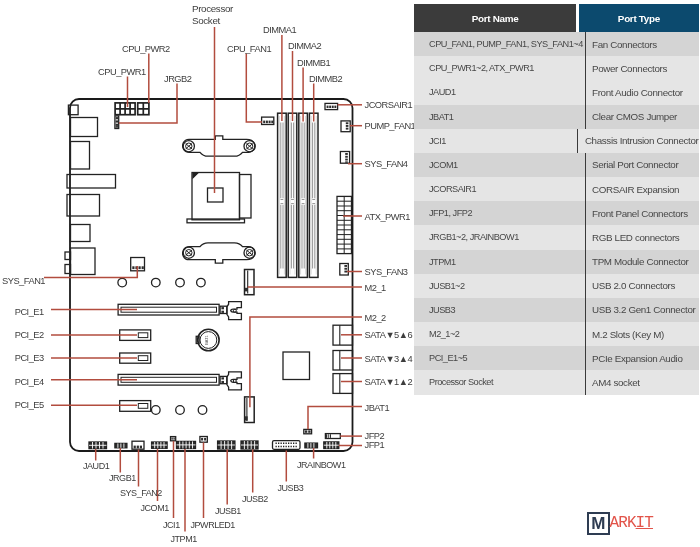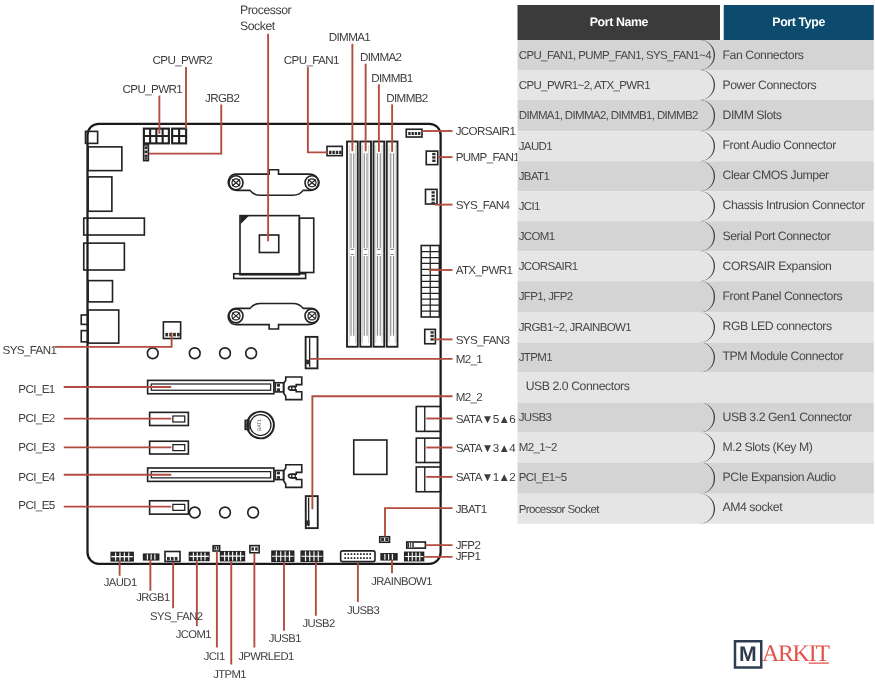--- a/index.html
+++ b/index.html
@@ -5,29 +5,29 @@
 html,body{margin:0;padding:0;width:700px;height:547px;background:#ffffff;overflow:hidden;}
 body{font-family:"Liberation Sans",sans-serif;position:relative;}
 #diag{position:absolute;left:0;top:0;}
 
 #tbl{position:absolute;left:414px;top:4px;width:284.5px;font-size:9.2px;color:#474747;letter-spacing:-0.5px;white-space:nowrap;}
 #tbl .hdr{height:28px;display:flex;background:#ffffff;}
 #tbl .hdr .h1{width:162.3px;background:#3b3b3b;color:#fff;font-weight:bold;font-size:9.9px;letter-spacing:-0.3px;display:flex;align-items:center;justify-content:center;}
 #tbl .hdr .hg{width:3px;background:#ffffff;}
 #tbl .hdr .h2{flex:1;background:#0c4a6e;color:#fff;font-weight:bold;font-size:9.9px;letter-spacing:-0.3px;display:flex;align-items:center;justify-content:center;}
 #tbl .row{height:24.18px;display:flex;}
-#tbl .row .c1{width:155.5px;padding-left:1px;border-right:1.6px solid #3a3a3a;display:flex;align-items:center;border-radius:12px;}
+#tbl .row .c1{width:155.5px;padding-left:15px;border-right:1.6px solid #3a3a3a;display:flex;align-items:center;}
 #tbl .row .c2{flex:1;padding-left:6.5px;display:flex;align-items:center;font-size:9.8px;letter-spacing:-0.35px;}
 #tbl .g{background:#d4d4d4;}
 #tbl .w{background:#e5e5e5;}
 
 #logo{position:absolute;left:587px;top:512px;display:flex;align-items:flex-start;}
 #logo .mbox{width:18.5px;height:18.5px;border:2.6px solid #2e3c52;display:flex;align-items:center;justify-content:center;}
 #logo .mbox span{color:#2e3c52;font-weight:bold;font-size:17px;line-height:1;}
-#logo .ark{font-family:Liberation Serif, serif;color:#e2544a;font-size:19px;line-height:23px;letter-spacing:-0.9px;}
+#logo .ark{font-family:Liberation Mono, monospace;color:#e2544a;font-size:16px;line-height:23px;letter-spacing:-0.9px;}
 #logo .ul{text-decoration:underline;}
 </style>
 </head>
 <body>
 <svg id="diag" width="700" height="547" viewBox="0 0 700 547">
 <g fill="none" stroke="#222222" stroke-width="1.3">
 
 <rect x="70" y="99" width="282.5" height="352" rx="9" stroke="#1a1a1a" stroke-width="1.8" fill="#ffffff"></rect>
 
 <rect x="68.4" y="105.1" width="9.7" height="9.6"></rect>
@@ -331,24 +331,20 @@
       <div class="h2">Port Type</div>
     </div>
 <div class="row g">
       <div class="c1">CPU_FAN1, PUMP_FAN1, SYS_FAN1~4</div>
       <div class="c2">Fan Connectors</div>
     </div>
 <div class="row w">
       <div class="c1">CPU_PWR1~2, ATX_PWR1</div>
       <div class="c2">Power Connectors</div>
     </div>
-<div class="row g">
-      <div class="c1">DIMMA1, DIMMA2, DIMMB1, DIMMB2</div>
-      <div class="c2">DIMM Slots</div>
-    </div>
 <div class="row w">
       <div class="c1">JAUD1</div>
       <div class="c2">Front Audio Connector</div>
     </div>
 <div class="row g">
       <div class="c1">JBAT1</div>
       <div class="c2">Clear CMOS Jumper</div>
     </div>
 <div class="row w">
       <div class="c1">JCI1</div>
@@ -368,20 +364,21 @@
     </div>
 <div class="row w">
       <div class="c1">JRGB1~2, JRAINBOW1</div>
       <div class="c2">RGB LED connectors</div>
     </div>
 <div class="row g">
       <div class="c1">JTPM1</div>
       <div class="c2">TPM Module Connector</div>
     </div>
 <div class="row w">
+      <div class="c1">JUSB1~2</div>
       <div class="c2">USB 2.0 Connectors</div>
     </div>
 <div class="row g">
       <div class="c1">JUSB3</div>
       <div class="c2">USB 3.2 Gen1 Connector</div>
     </div>
 <div class="row w">
       <div class="c1">M2_1~2</div>
       <div class="c2">M.2 Slots (Key M)</div>
     </div>

